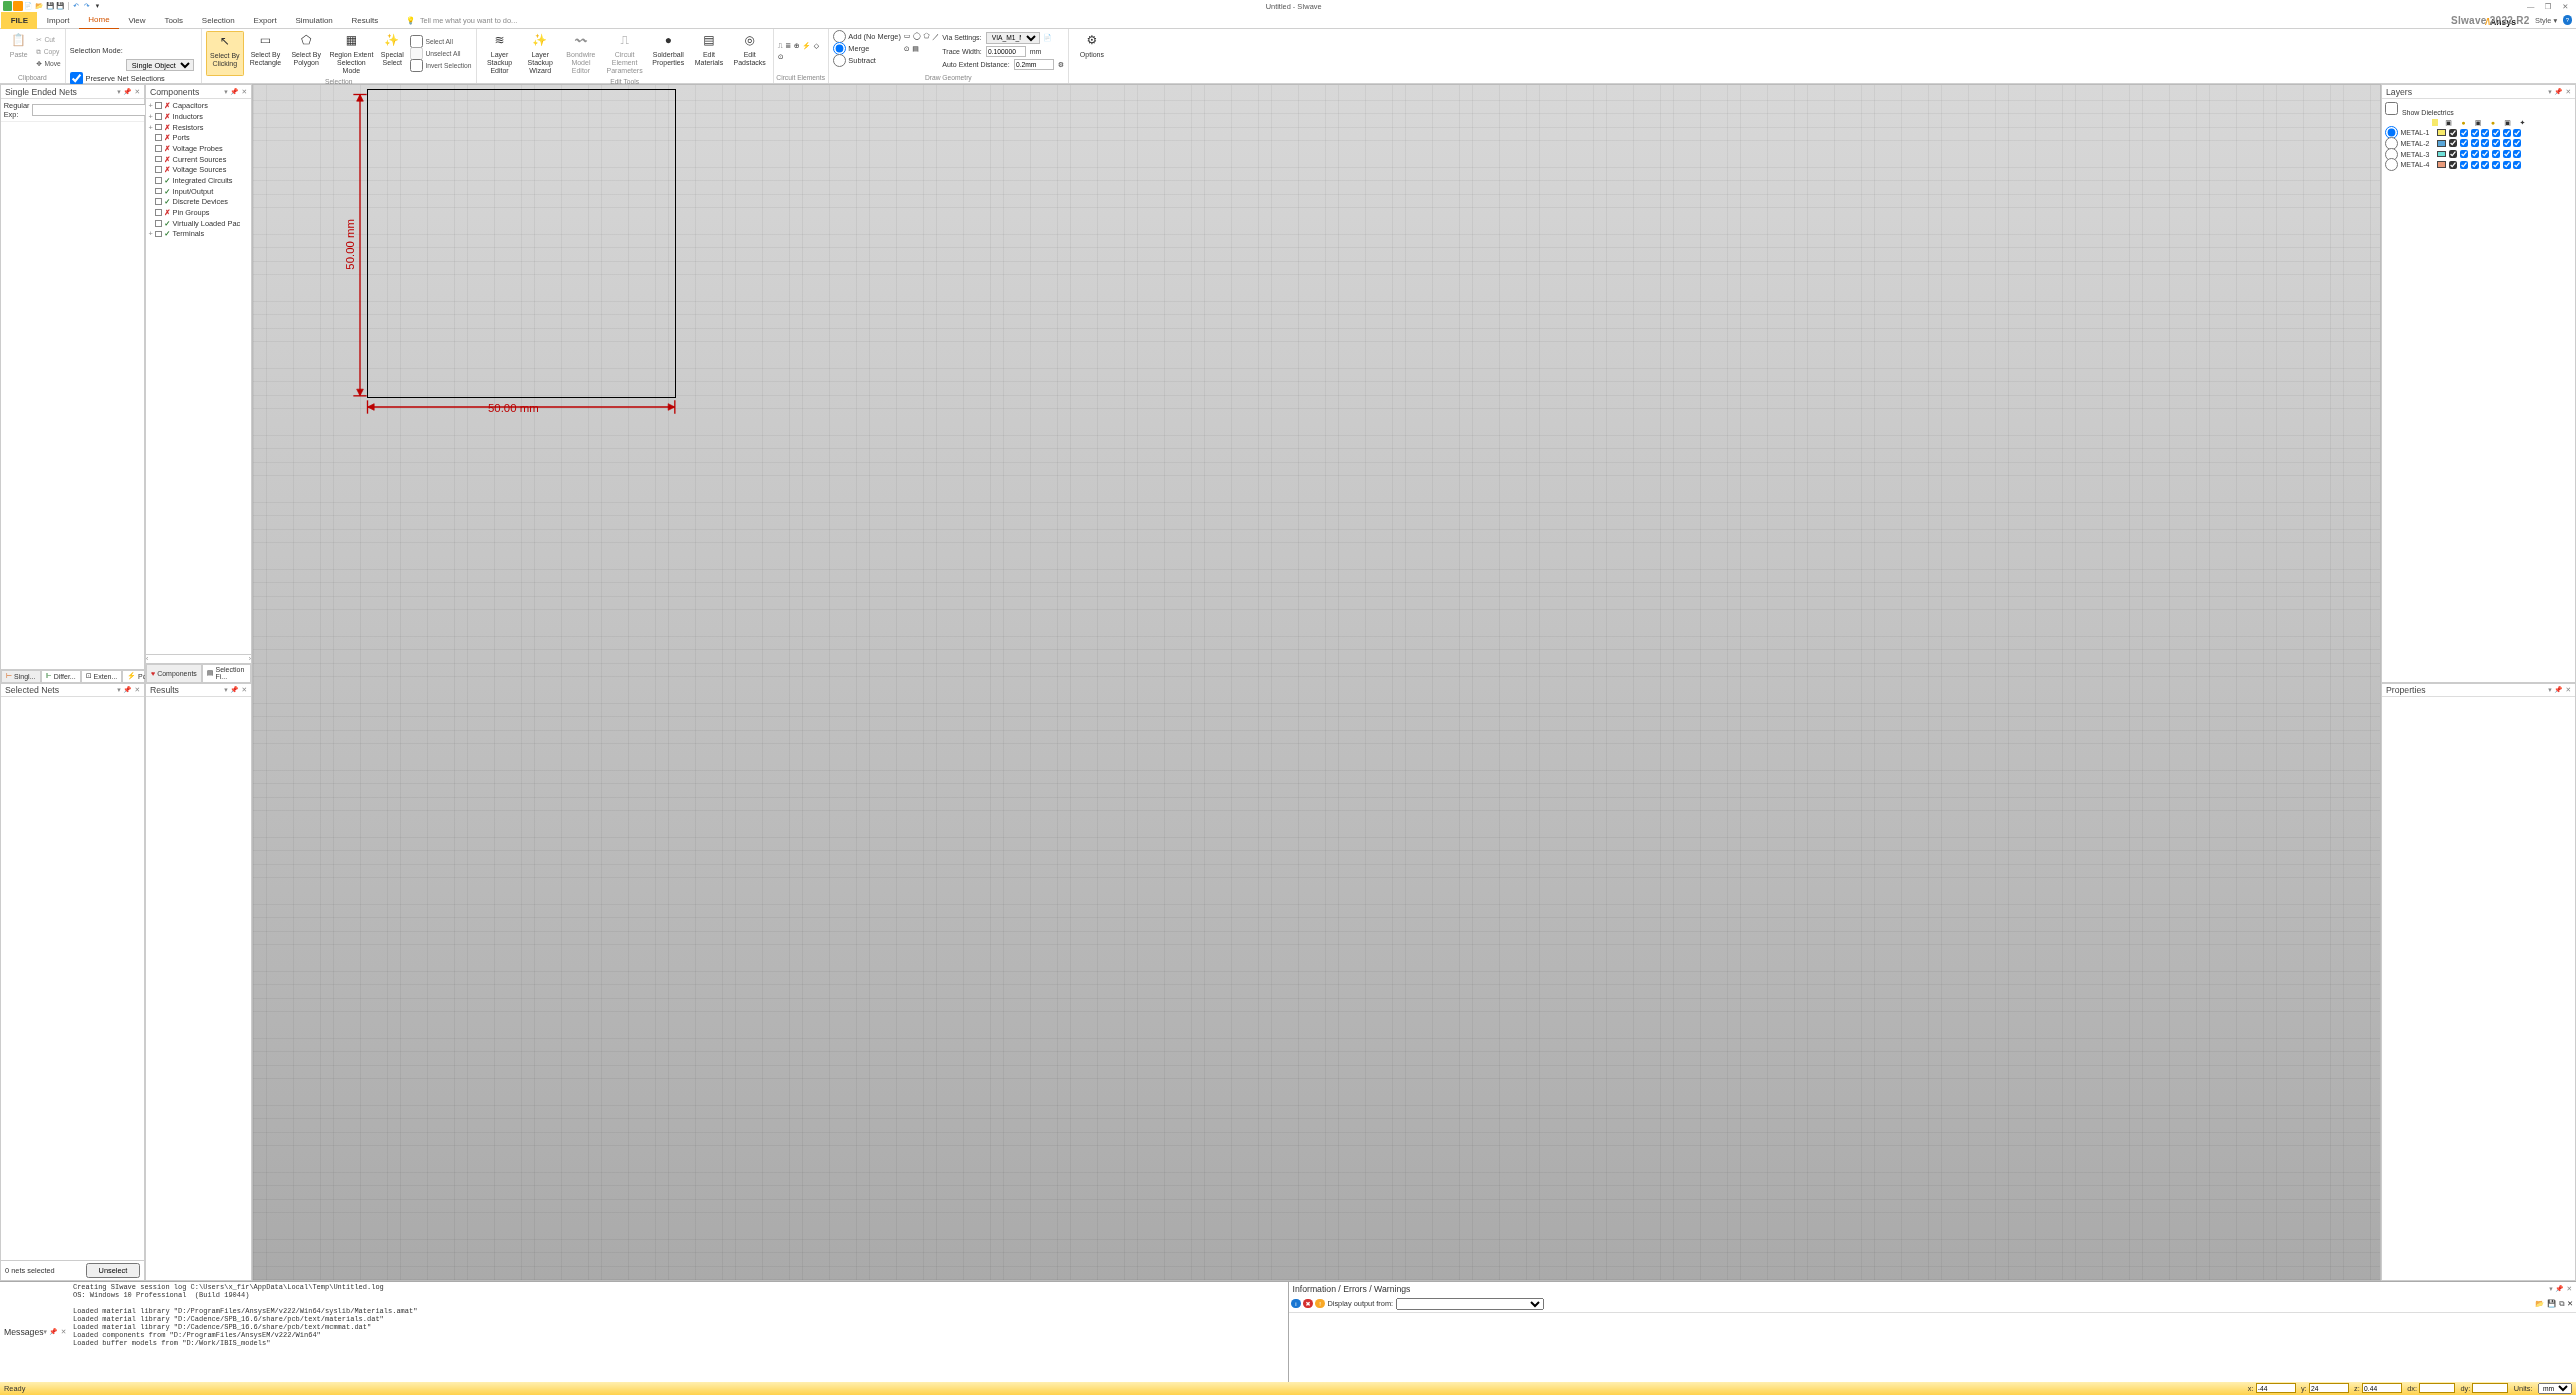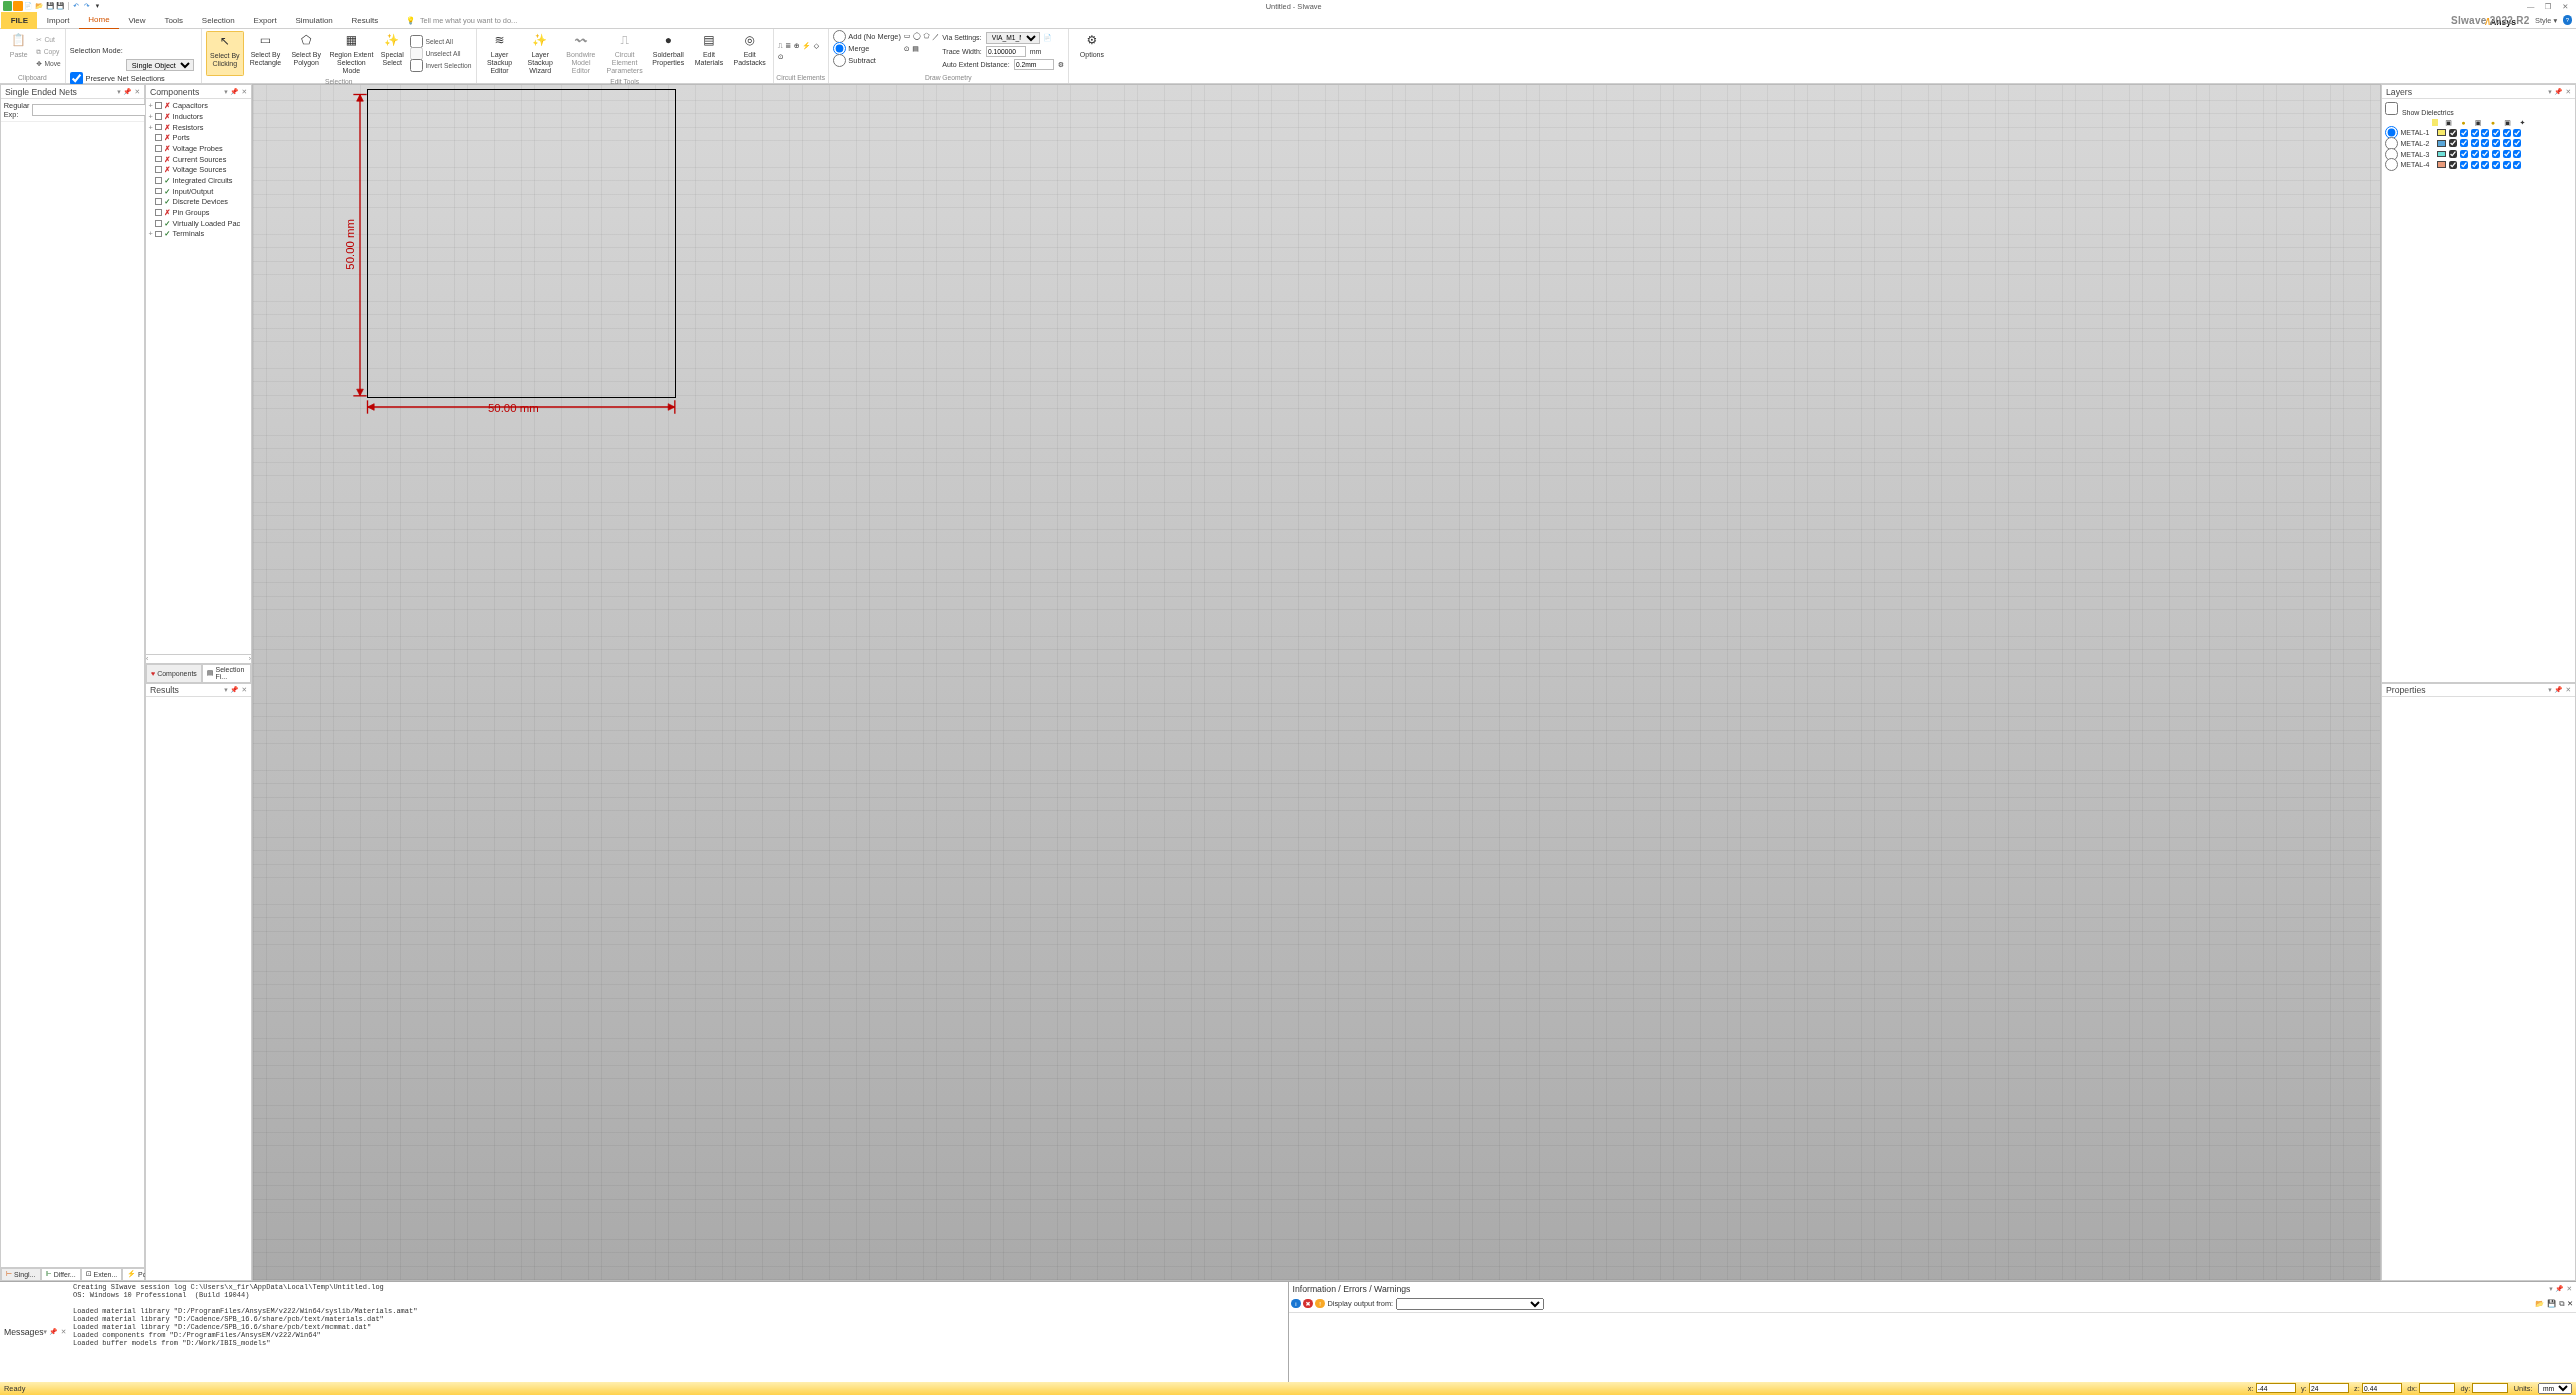--- a/index.html
+++ b/index.html
@@ -377,20 +377,35 @@
           <div class="t">
               <span>⊡</span>
               <span>Exten...</span>
             </div>
           <div class="t">
               <span style="color:#d32f2f">⚡</span>
               <span>Powe...</span>
             </div>
         </div>
       </div>
+      <div class="panel" style="flex:1">
+        <div class="ptitle">
+            <span>Selected Nets</span>
+          <span class="ticons">
+              <span>▾</span>
+              <span>📌</span>
+              <span>✕</span>
+            </span>
+          </div>
+        <div class="pbody"></div>
+        <div class="selfoot">
+            <span>0 nets selected</span>
+          <button>Unselect</button>
+          </div>
+      </div>
     </div>
 
     <div class="col" style="width:107px">
       <div class="panel" style="flex:1">
         <div class="ptitle">
             <span>Components</span>
           <span class="ticons">
               <span>▾</span>
               <span>📌</span>
               <span>✕</span>

